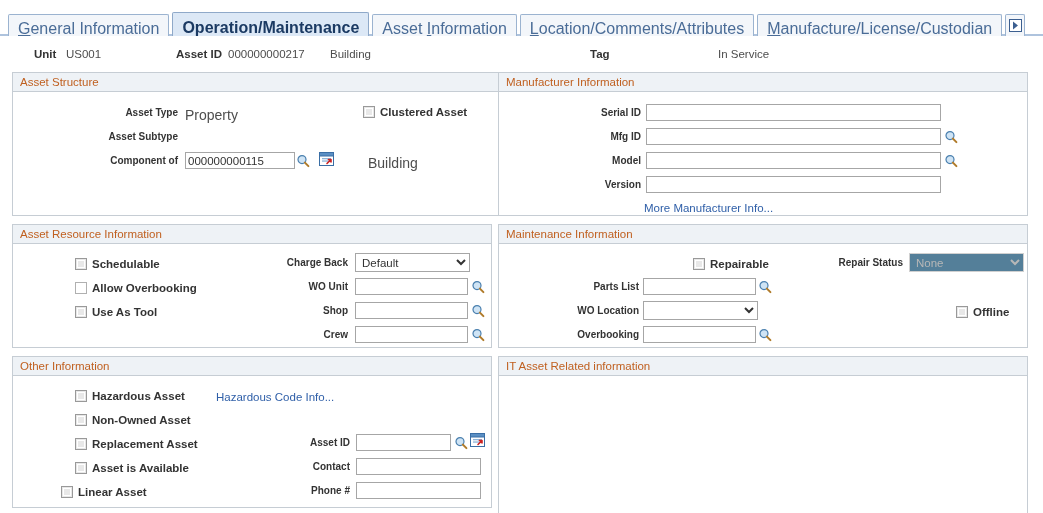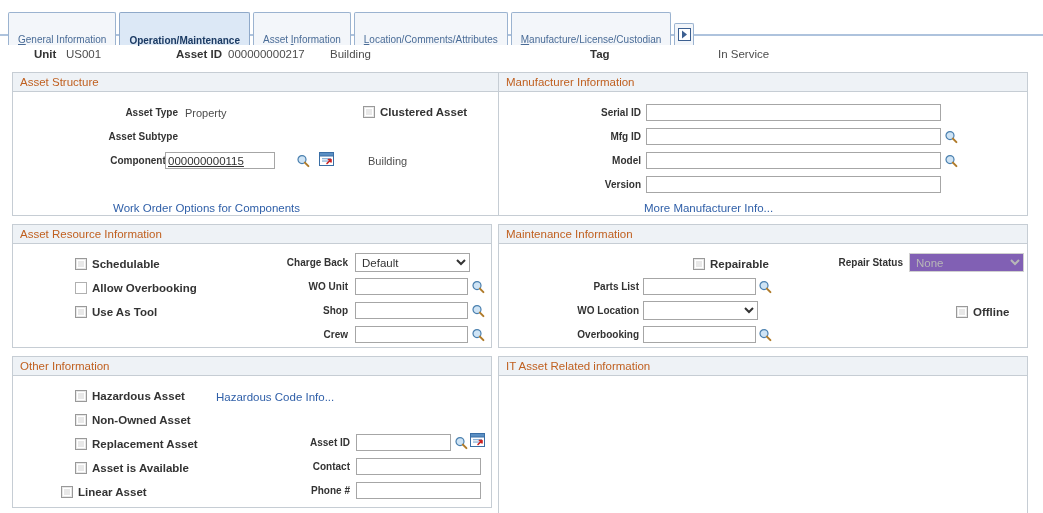--- a/index.html
+++ b/index.html
@@ -30,27 +30,27 @@
   .tabs-inner {
     position: absolute;
     left: 8px; top: 12px;
     display: flex;
     align-items: flex-end;
     gap: 3px;
   }
   .tab {
     height: 22px;
     line-height: 21px;
-    padding: 16px 9px;
+    padding: 3px 9px;
     background: #f3f6fa;
     border: 1px solid #9bb3d0;
     border-bottom: none;
     border-radius: 2px 2px 0 0;
     color: #4a6c97;
-    font-size: 10px;
+    font-size: 16px;
     white-space: nowrap;
     box-sizing: border-box;
     cursor: pointer;
   }
   .tab .acc { text-decoration: underline; }
   .tab.active {
     background: #dce8f6;
     color: #1b3a63;
     font-weight: bold;
     border-color: #8fa9c9;
@@ -105,21 +105,21 @@
     position: absolute;
     font-weight: bold;
     color: #333333;
     font-size: 10px;
     white-space: nowrap;
     text-align: right;
   }
   .statictext {
     position: absolute;
     color: #4d4d4d;
-    font-size: 11px;
+    font-size: 14px;
     white-space: nowrap;
   }
   input.txt {
     position: absolute;
     height: 17px;
     border: 1px solid #a6a6a6;
     background: #ffffff;
     font-family: "Liberation Sans", sans-serif;
     font-size: 11.5px;
     color: #333;
@@ -139,21 +139,21 @@
     height: 19px;
     border: 1px solid #a6a6a6;
     background: #ffffff;
     font-family: "Liberation Sans", sans-serif;
     font-size: 11.5px;
     color: #333;
     box-sizing: border-box;
     padding-left: 2px;
   }
   select.sel.disabled {
-    background: #4c1d95;
+    background: #0c4a6e;
     color: #9a9a9a;
     border-color: #bdbdbd;
   }
   .chk {
     position: absolute;
     display: inline-flex;
     align-items: center;
     gap: 5px;
     white-space: nowrap;
     cursor: pointer;
@@ -232,39 +232,38 @@
     <div class="statictext" style="left:172px; top:15px;">Property</div>
     <div class="chk" style="left:302px; top:14px;">
       <span class="chkbox"></span>
       <span class="chk-label">Clustered Asset</span>
     </div>
 
     <div class="lab" style="left:20px; top:39px; width:145px;">Asset Subtype</div>
     <div class="statictext" style="left:172px; top:39px;"></div>
 
     <div class="lab" style="left:20px; top:63px; width:145px;">Component of</div>
-    <input class="txt" style="left: 152px; top: 60px; width: 110px; text-decoration: underline;" value="000000000115">
+    <input class="txt" style="left: 172px; top: 60px; width: 110px;" value="000000000115">
     <span class="icon" style="left:283px; top:62px;">
       <svg width="14" height="14" viewBox="0 0 14 14">
           <circle cx="6" cy="5.6" r="4" fill="#cfe4f5" stroke="#4a7fae" stroke-width="1.2"></circle>
           <path d="M8.9 8.6 L12.4 12.1" stroke="#b07b2a" stroke-width="2" stroke-linecap="round"></path>
         </svg>
     </span>
     <span class="icon" style="left:306px; top:60px;">
       <svg width="15" height="15" viewBox="0 0 15 15">
           <rect x="0.5" y="0.5" width="14" height="13" fill="#ffffff" stroke="#3a6ea5"></rect>
           <rect x="0.5" y="0.5" width="14" height="3.5" fill="#5b8fc4" stroke="#3a6ea5"></rect>
           <rect x="3" y="6" width="9" height="1.3" fill="#8fb4d8"></rect>
           <rect x="3" y="8.4" width="9" height="1.3" fill="#8fb4d8"></rect>
           <path d="M8 11.5 L12 7.5 M12 7.5 L9.4 7.5 M12 7.5 L12 10" stroke="#cc2222" stroke-width="1.6" fill="none" stroke-linecap="round"></path>
         </svg>
     </span>
     <div class="statictext" style="left:355px; top:63px;">Building</div>
 
-    <a class="link" style="left:100px; top:110px;">Work Order Options for Components</a>
   </div>
 </div>
 
 <div class="panel" style="left:498px; top:72px; width:530px; height:144px;">
   <div class="panel-head">Manufacturer Information</div>
   <div class="panel-body">
     <div class="lab" style="left:20px; top:15px; width:122px;">Serial ID</div>
     <input class="txt" style="left: 147px; top: 12px; width: 295px;" value="">
 
     <div class="lab" style="left:20px; top:39px; width:122px;">Mfg ID</div>

